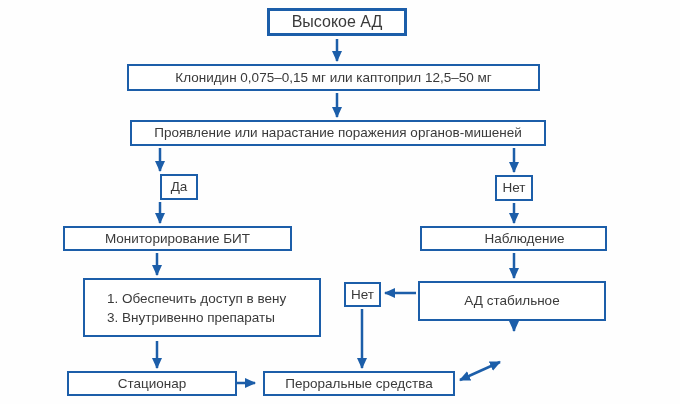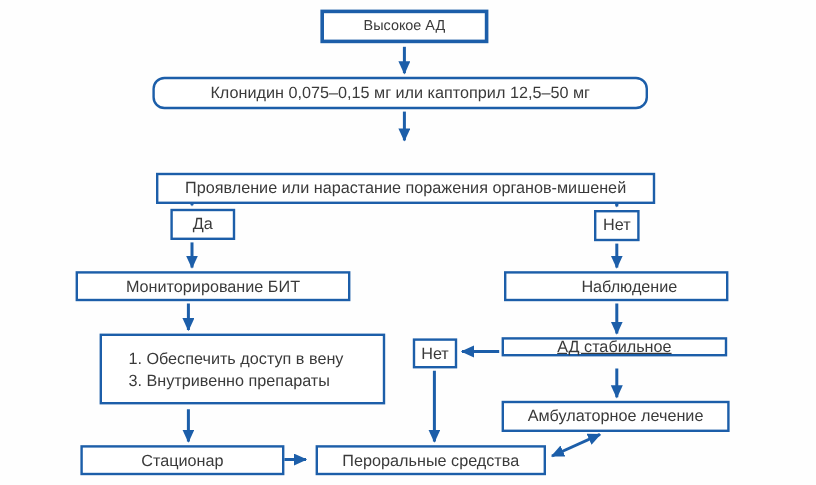--- a/index.html
+++ b/index.html
@@ -25,35 +25,35 @@
     color: #3a3a3a;
     font-size: 13.5px;
     display: flex;
     align-items: center;
     justify-content: center;
     text-align: center;
     line-height: 1.15;
     white-space: nowrap;
   }
   
-  .n-high-bp        { left:267px; top:8px;   width:140px; height:28px; border-width:3px; font-size:12px; }
-  .n-clonidine      { left:127px; top:64px;  width:413px; height:27px;border-radius:10px; }
-  .n-target-organ   { left:130px; top:120px; width:416px; height:26px;margin-top:24px; }
-  .n-yes            { left:142px; top:174px; width:54px;  height:26px;text-align:right; }
+  .n-high-bp        { left:267px; top:8px;   width:140px; height:28px; border-width:3px; font-size:16px; }
+  .n-clonidine      { left:127px; top:64px;  width:413px; height:27px; }
+  .n-target-organ   { left:130px; top:120px; width:416px; height:26px; }
+  .n-yes            { left:160px; top:174px; width:38px;  height:26px;text-align:right; }
   .n-no-top         { left:495px; top:175px; width:38px;  height:26px; }
   .n-hospitalization{ left:63px;  top:226px; width:229px; height:25px; }
   .n-steps          { left:63px;  top:278px; width:238px; height:59px;
                       flex-direction:column; align-items:flex-start;
                       justify-content:center; text-align:left;
                       padding-left:22px; line-height:19px;margin-left:20px; }
   .n-inpatient      { left:67px;  top:371px; width:170px; height:25px; }
   .n-oral           { left:263px; top:371px; width:192px; height:25px;text-align:right; }
   .n-observation    { left:420px; top:226px; width:187px; height:25px;padding-left:22px; }
   .n-no-left        { left:344px; top:282px; width:37px;  height:25px; }
-  .n-bp-stable      { left:418px; top:281px; width:188px; height:16px;text-decoration:underline; }
+  .n-bp-stable      { left:418px; top:281px; width:188px; height:40px; }
   .n-outpatient     { left:418px; top:334px; width:190px; height:26px; }
 </style>
 </head>
 <body>
 
 <div class="canvas">
 
   <svg class="wires" viewBox="0 0 680 404" xmlns="http://www.w3.org/2000/svg">
     <defs>
       <marker id="ah" markerUnits="userSpaceOnUse" markerWidth="12" markerHeight="12" refX="10" refY="5" orient="auto-start-reverse">
@@ -98,15 +98,14 @@
   <div class="box n-inpatient">Стационар</div>
 
   <div class="box n-oral">Пероральные средства</div>
 
   <div class="box n-observation">Наблюдение</div>
 
   <div class="box n-no-left">Нет</div>
 
   <div class="box n-bp-stable">АД стабильное</div>
 
-  <div class="box n-outpatient">Амбулаторное лечение</div>
 
 </div>
 
 </body></html>

